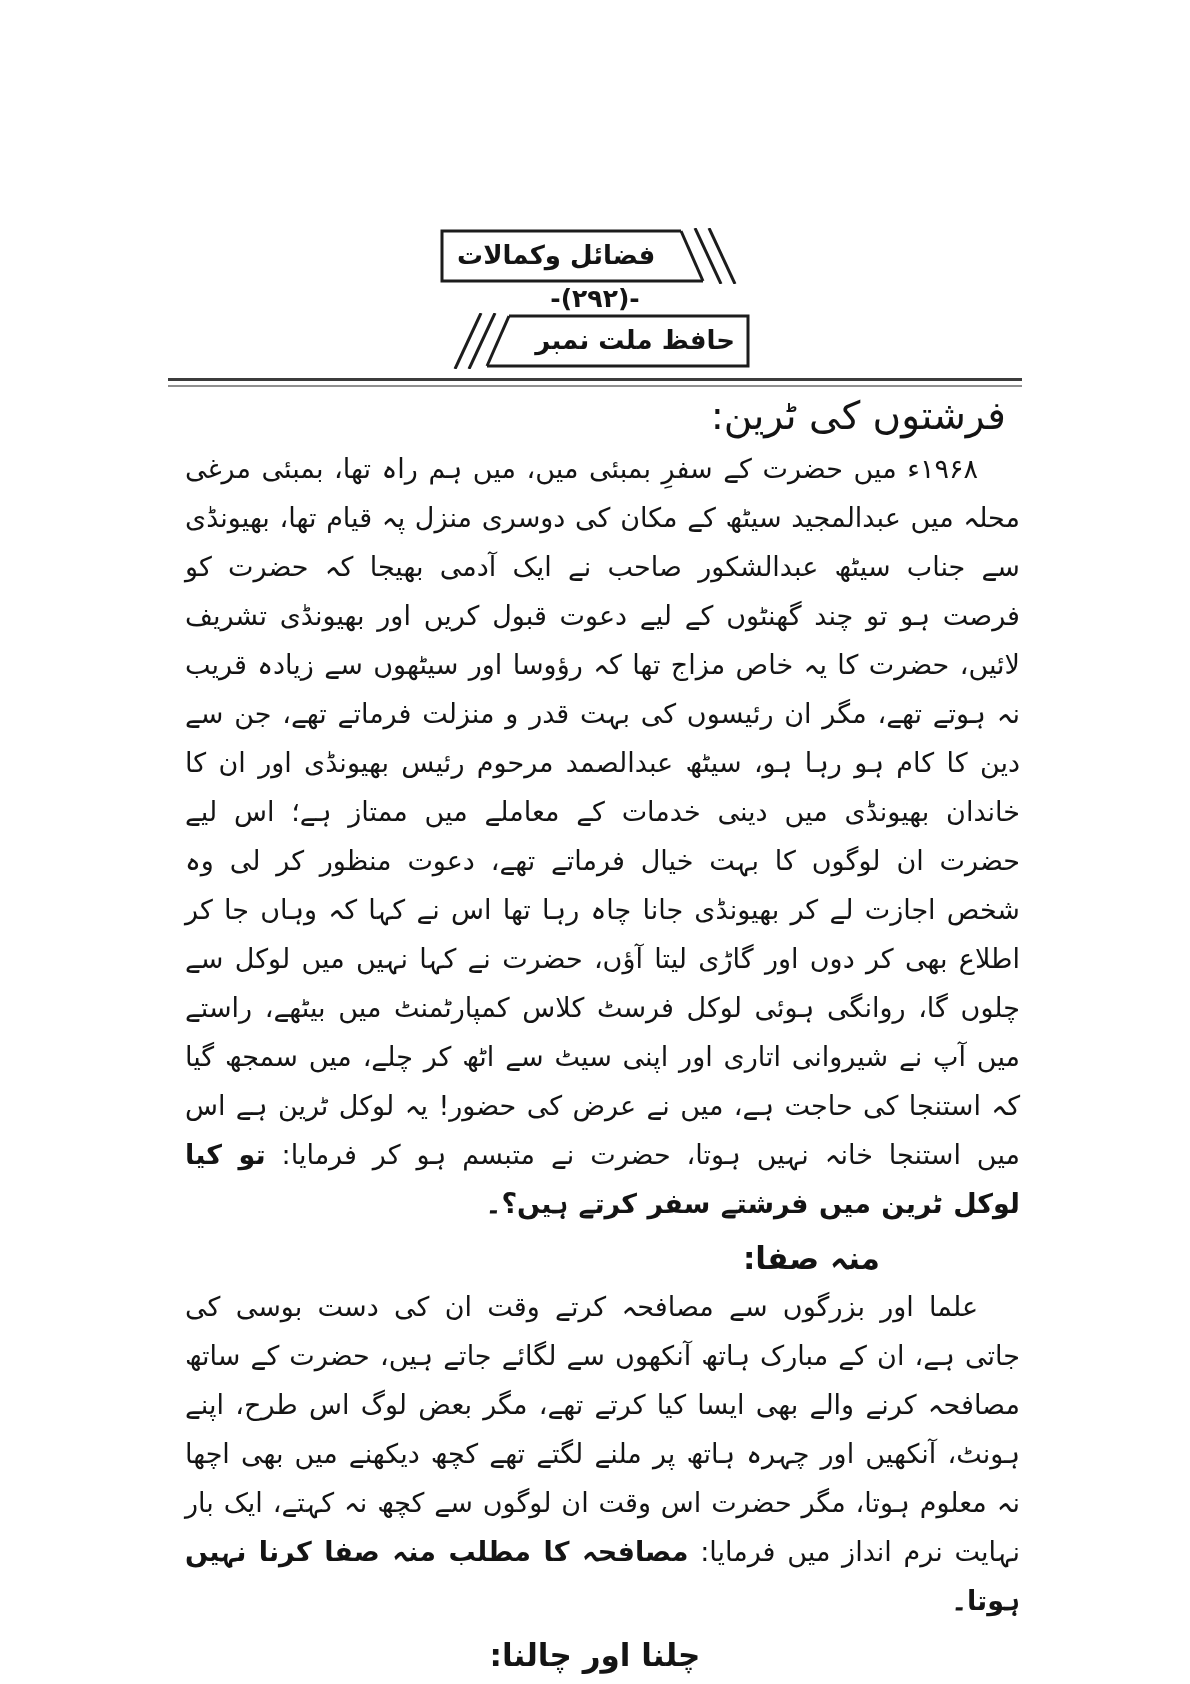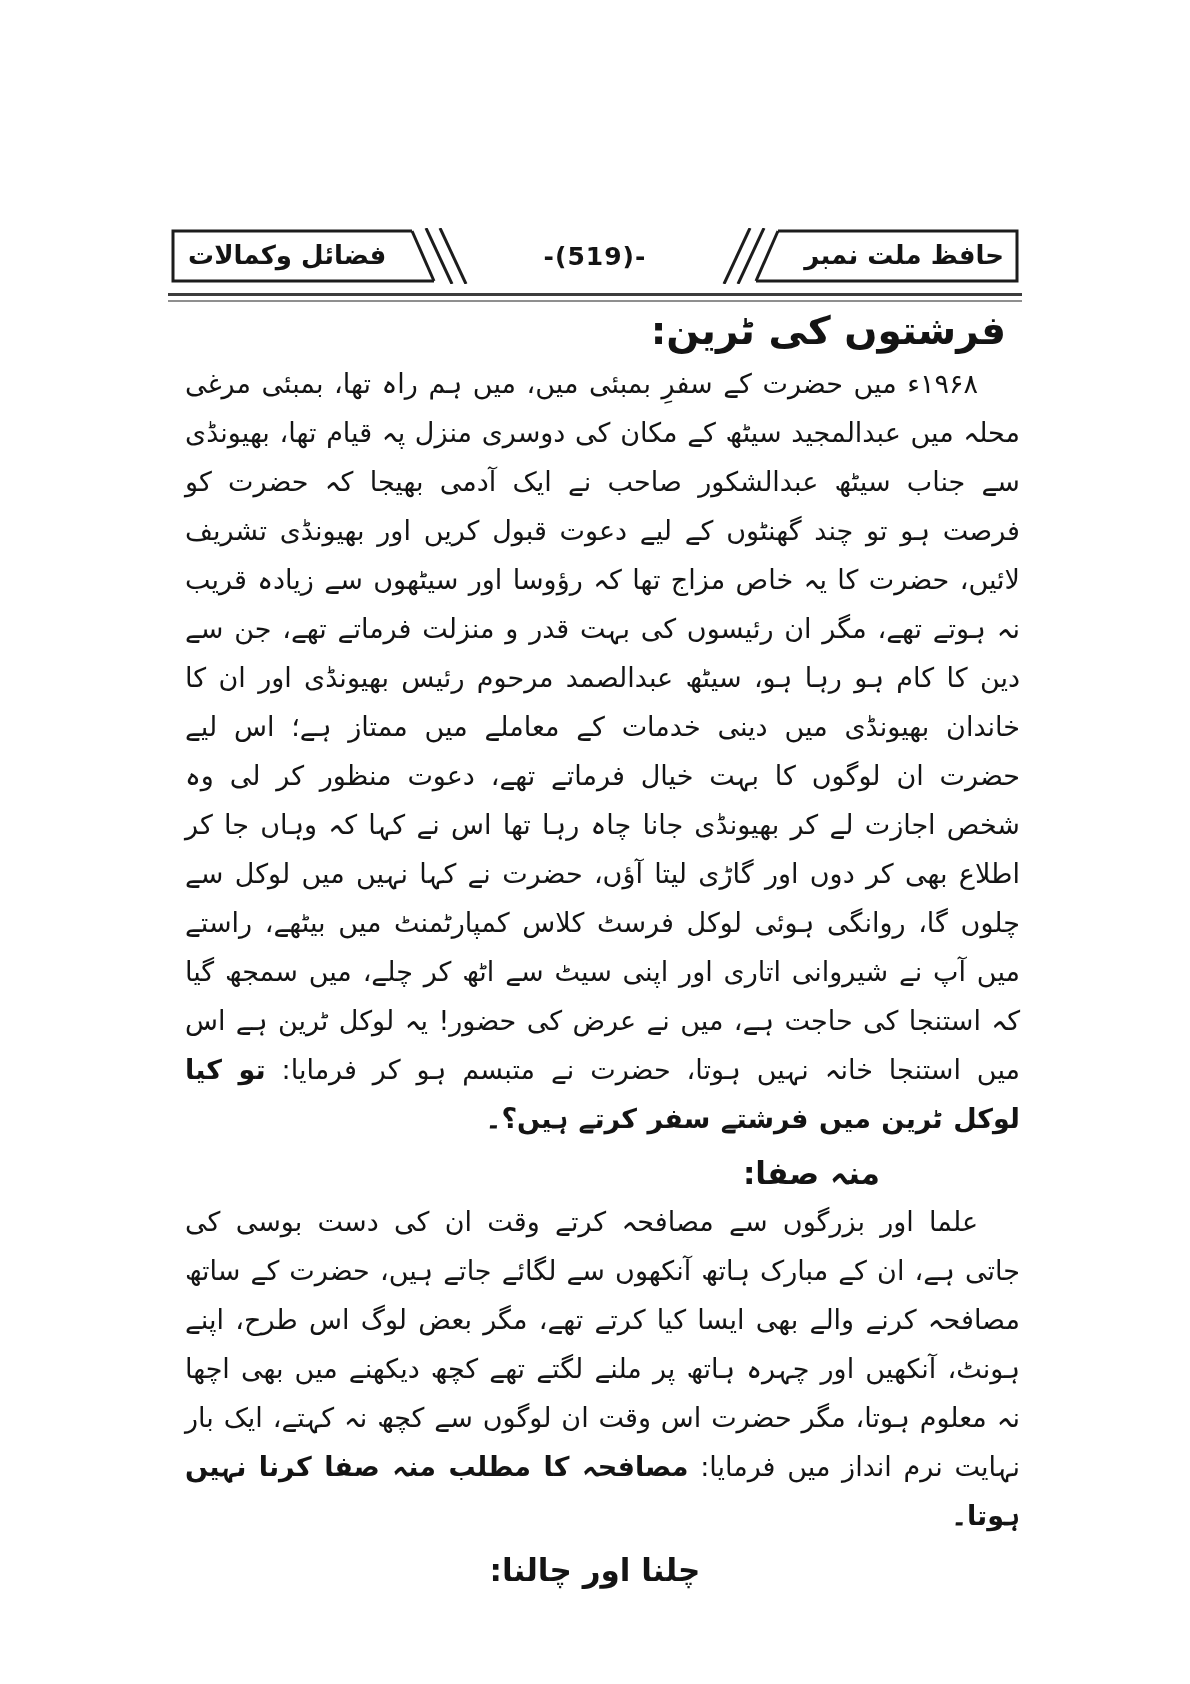--- a/index.html
+++ b/index.html
@@ -13,20 +13,21 @@
   }
   .sheet { width: 1190px; height: 1684px; position: relative; }
 
   
   .page-header {
     width: 850px;
     margin: 228px auto 0 auto;
     display: flex;
     justify-content: space-between;
     align-items: center;
+    flex-direction: column;
   }
   .cartouche { position: relative; width: 312px; height: 56px; flex: 0 0 auto; }
   .cartouche svg { position: absolute; inset: 0; }
   .cart-text {
     position: absolute; top: 50%; transform: translateY(-54%);
     font-size: 26px; font-weight: bold; direction: rtl; white-space: nowrap;
   }
   .cartouche.right .cart-text { right: 16px; margin-left: 12px; }
   .cartouche.left  .cart-text { left: 18px; }
   .page-number {
@@ -37,21 +38,21 @@
     width: 854px; margin: 9px auto 0 auto; height: 4px;
     border-top: 3px solid #3c3c3c;
     border-bottom: 2px solid #8f8f8f;
   }
 
   
   .content { width: 850px; margin: 2px auto 0 auto; direction: rtl; }
 
   .h-main {
     direction: rtl; text-align: right; padding-right: 14px;
-    font-size: 39px; font-weight: bold; line-height: 1.3;
+    font-size: 39px; font-weight: normal; line-height: 1.3;
     margin: 4px 0 2px 0;
   }
   .h-sub {
     direction: rtl; font-size: 31px; font-weight: bold; line-height: 1.35;
     margin: 10px 0 2px 0;
   }
   .h-sub.right-indent { text-align: right; padding-right: 140px; }
   .h-sub.centered { text-align: center; }
 
   .para {
@@ -75,21 +76,21 @@
     <div class="cartouche left">
       <svg width="312" height="56" viewBox="0 0 312 56">
         <path d="M242 3 H3 V53 H264" fill="none" stroke="#1c1c1c" stroke-width="3"></path>
         <path d="M242 3 L264 53" fill="none" stroke="#1c1c1c" stroke-width="3"></path>
         <path d="M256 0 L282 56" fill="none" stroke="#1c1c1c" stroke-width="3"></path>
         <path d="M270 0 L296 56" fill="none" stroke="#1c1c1c" stroke-width="3"></path>
       </svg>
       <span class="cart-text">فضائل وکمالات</span>
     </div>
 
-    <div class="page-number">-(519)-</div>
+    <div class="page-number">-(۲۹۲)-</div>
 
     <div class="cartouche right">
       <svg width="312" height="56" viewBox="0 0 312 56">
         <path d="M70 3 H309 V53 H48" fill="none" stroke="#1c1c1c" stroke-width="3"></path>
         <path d="M70 3 L48 53" fill="none" stroke="#1c1c1c" stroke-width="3"></path>
         <path d="M56 0 L30 56" fill="none" stroke="#1c1c1c" stroke-width="3"></path>
         <path d="M42 0 L16 56" fill="none" stroke="#1c1c1c" stroke-width="3"></path>
       </svg>
       <span class="cart-text">حافظ ملت نمبر</span>
     </div>

